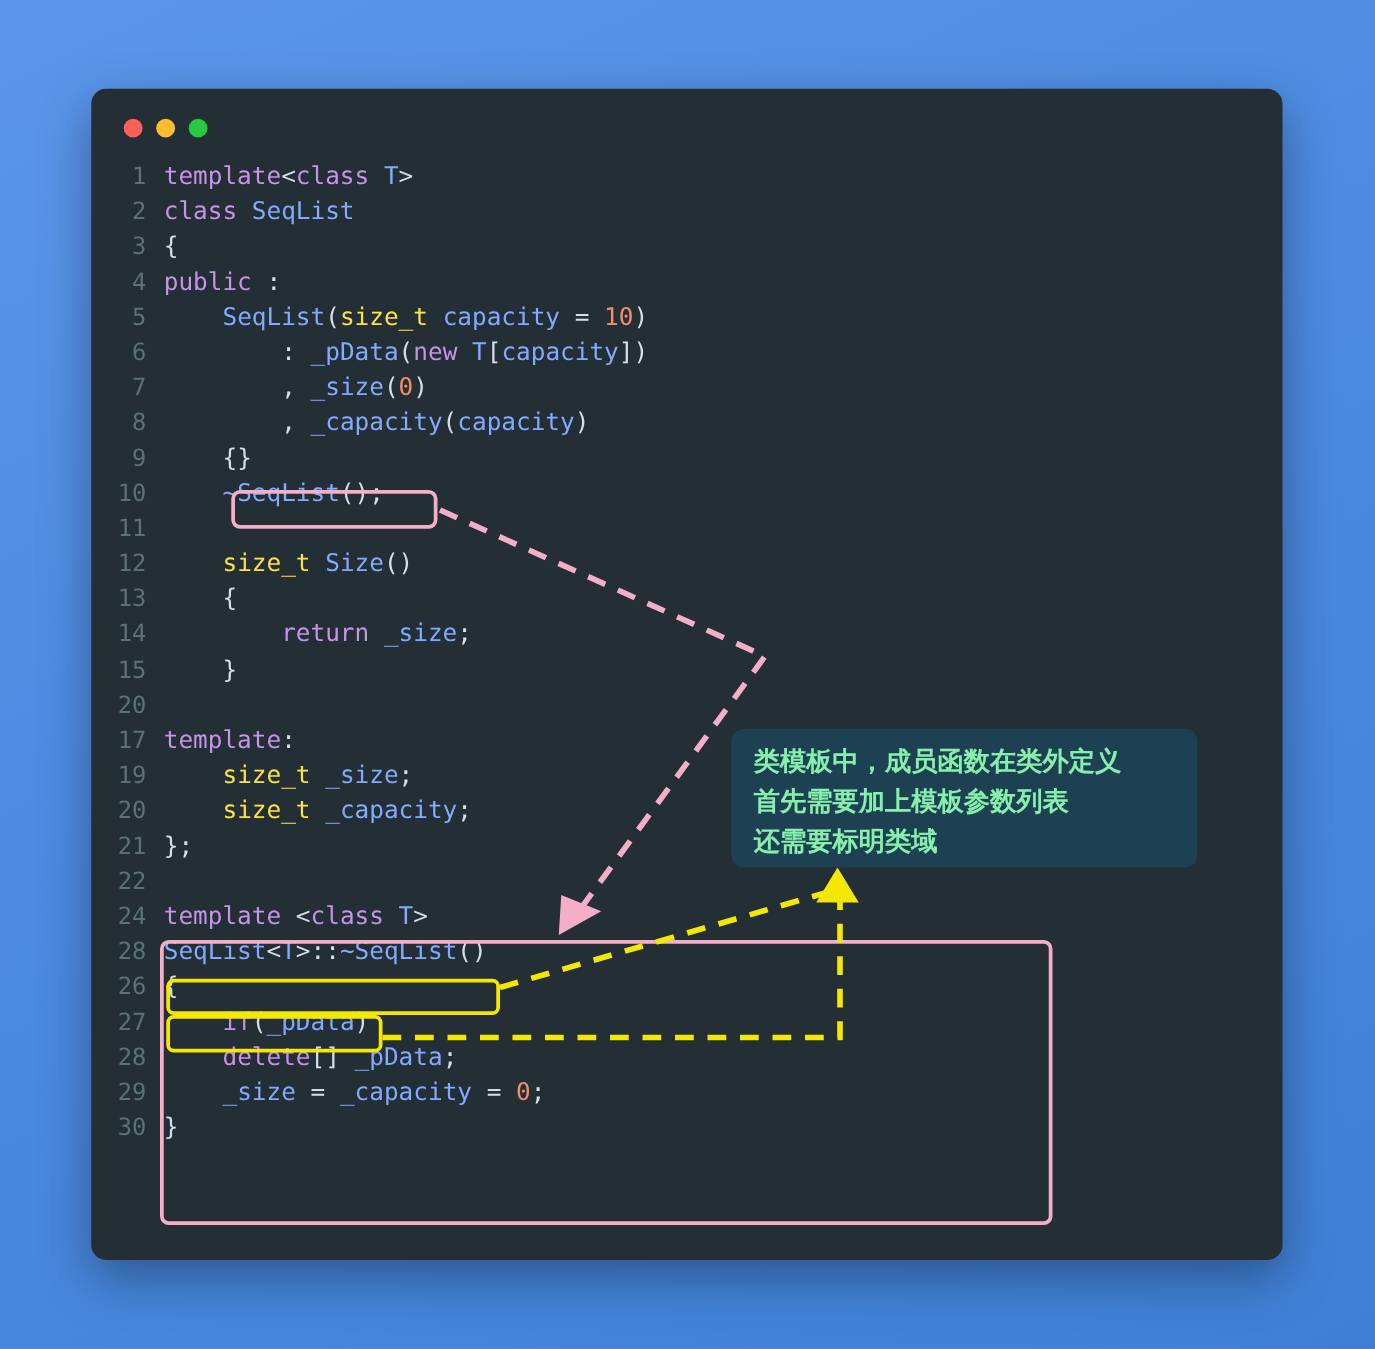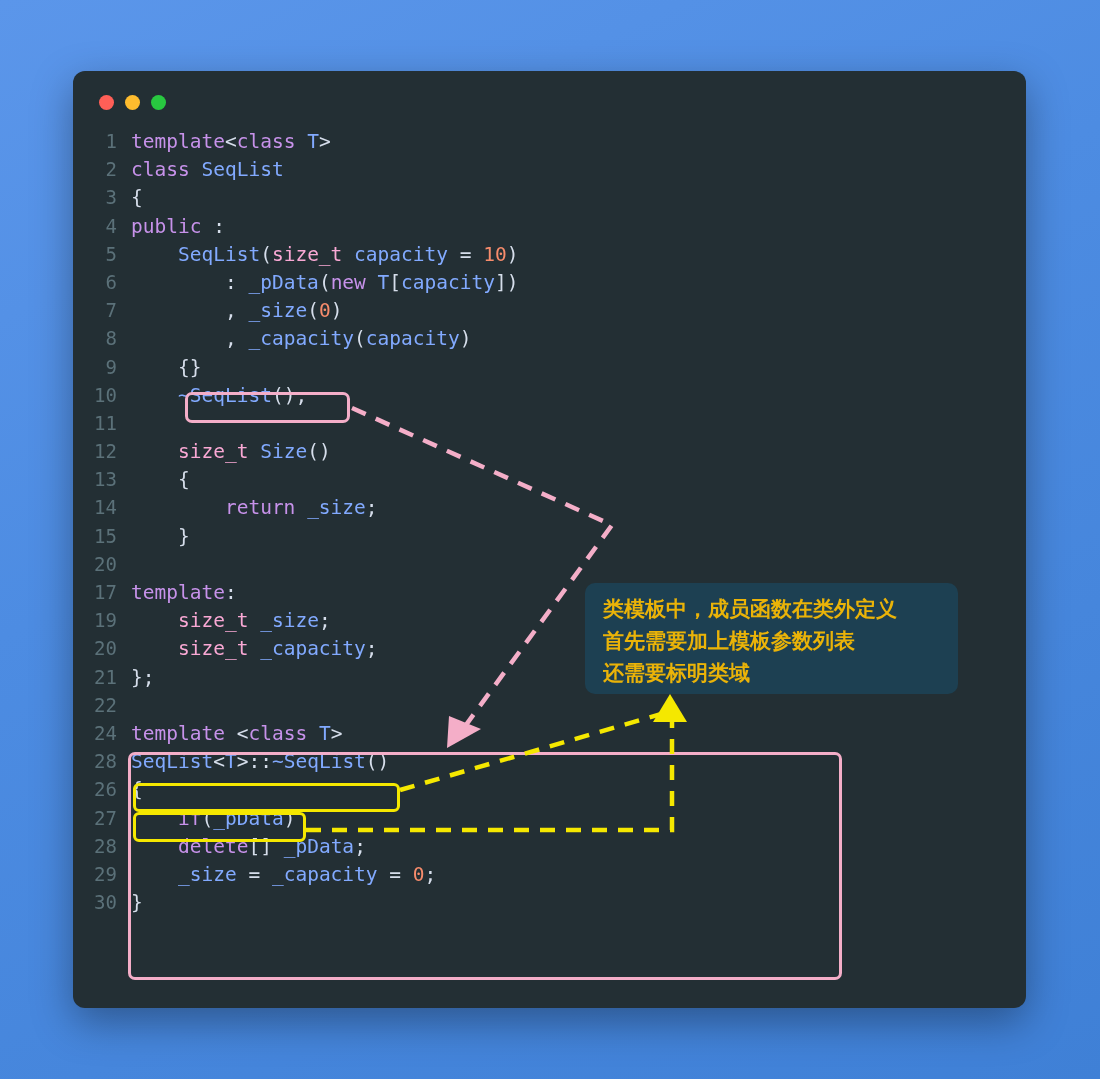--- a/index.html
+++ b/index.html
@@ -27,21 +27,21 @@
 
   #code{position:absolute;left:0;top:56px;right:0;bottom:0;}
   .line{height:28.2px;line-height:28.2px;white-space:pre;font-size:19.5px;
         position:relative;}
   .ln{display:inline-block;width:44px;text-align:right;color:#5b7179;
       margin-right:14px;font-size:19px;}
   .code-txt{color:#d6deeb;}
 
   
   .kw{color:#c792ea;}      
-  .type{color:#f9a8d4;}    
+  .type{color:#fde047;}    
   .id{color:#82aaff;}      
   .num{color:#f78c6c;}     
   .pl{color:#d6deeb;}      
   .cmt{color:#637777;}     
 
   
   #overlay{position:absolute;inset:0;pointer-events:none;}
 
   .pinkbox{
     position:absolute;border:3px solid #f4aec8;border-radius:7px;
@@ -51,21 +51,21 @@
     position:absolute;border:3px solid #f5e800;border-radius:6px;
     box-sizing:border-box;
   }
 
   #tooltip{
     position:absolute;left:585px;top:583px;width:373px;height:111px;
     background:#1d4052;border-radius:10px;
     padding:10px 14px 0 18px;box-sizing:border-box;
   }
   #tooltip div{
-    color:#eab308;font-size:21px;line-height:32px;
+    color:#86efac;font-size:21px;line-height:32px;
     font-family:"DejaVu Sans","Liberation Sans",sans-serif;
     font-weight:bold;white-space:pre;
   }
   svg.ann{position:absolute;left:0;top:0;width:1100px;height:1079px;overflow:visible;}
 </style>
 </head>
 <body>
 
 <div id="wallpaper"></div>
 

